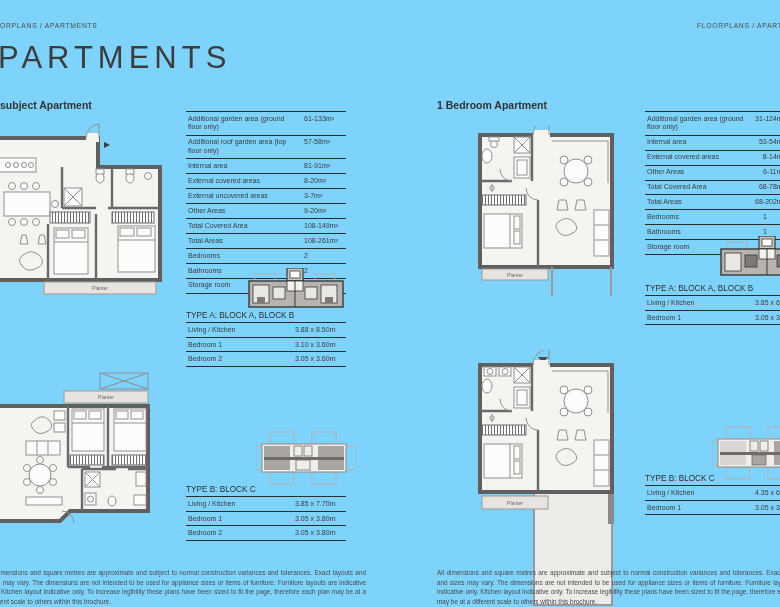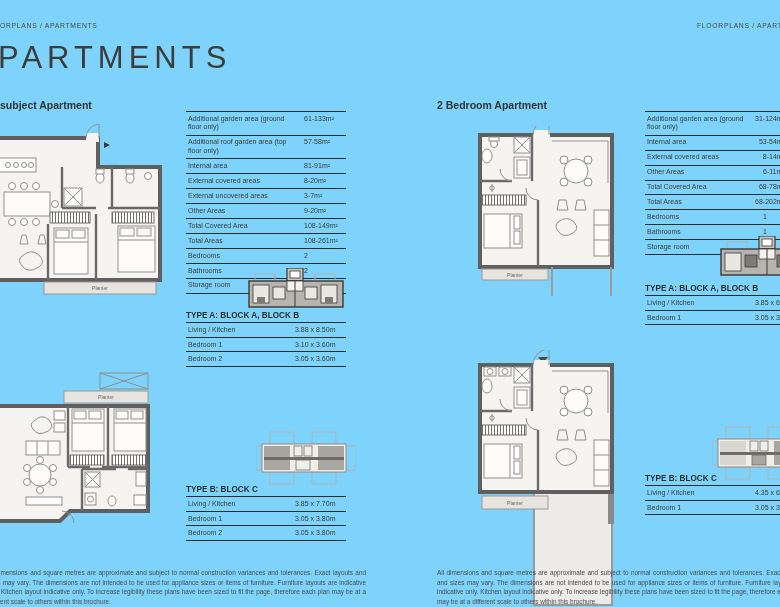--- a/index.html
+++ b/index.html
@@ -15,21 +15,21 @@
 
   .sec-head{position:absolute;font-size:10.5px;font-weight:bold;color:#333;white-space:nowrap;}
 
   
   .spec{position:absolute;font-size:7px;color:#3a3a3a;border-bottom:1px solid #2c2c2c;}
   .srow{display:flex;border-top:1px solid #2c2c2c;padding:2.6px 0 2.6px 2px;line-height:1.25;align-items:flex-start;}
   .slabel{width:112px;padding-right:4px;}
   .svalue{flex:1;white-space:nowrap;}
 
   
-  .type-head{position:absolute;font-size:8.2px;font-weight:bold;color:#2d2d2d;white-space:nowrap;}
+  .type-head{position:absolute;font-size:8.2px;font-weight:normal;color:#2d2d2d;white-space:nowrap;}
   .ttable{position:absolute;font-size:7px;color:#3a3a3a;border-bottom:1.2px solid #2c2c2c;}
   .trow{display:flex;border-top:1.2px solid #2c2c2c;padding:3px 0 3px 2px;line-height:1.1;}
   .tlabel{width:107px;}
   .tvalue{flex:1;white-space:nowrap;}
 
   .plan{position:absolute;}
   .wall2{fill:none;stroke:#6a6a6a;stroke-width:2.4;}
   .furn{fill:none;stroke:#8f8f8f;stroke-width:1;}
   .furnw{fill:#fdfcfb;stroke:#8f8f8f;stroke-width:1;}
   .room{fill:#f6f4f1;stroke:#5f5f5f;stroke-width:4;}
@@ -54,21 +54,21 @@
         <line x1="1.5" y1="0" x2="1.5" y2="10" stroke="#6f6f6f" stroke-width="1"></line>
       </pattern>
     </defs>
   </svg>
 
   <div id="crumb-left" class="crumb">ORPLANS / APARTMENTS</div>
   <div id="crumb-right" class="crumb">FLOORPLANS / APARTMENTS</div>
   <div class="page-title">PARTMENTS</div>
 
   <div class="sec-head" style="left:0;top:99px">subject Apartment</div>
-  <div class="sec-head" style="left:437px;top:99px">2 Bedroom Apartment</div>
+  <div class="sec-head" style="left:437px;top:99px">1 Bedroom Apartment</div>
 
   <svg class="plan" style="left:0;top:108px" width="170" height="208" viewBox="0 0 170 208">
     <polygon class="room" points="-8,30 98,30 98,59 160,59 160,172 -8,172"></polygon>
     <rect x="86" y="25" width="13" height="9" fill="#f6f4f1" stroke="none"></rect>
     <path class="furn" d="M86,30 a14,14 0 0 1 13,-14 l0,14"></path>
     <polygon points="104,34 110,37 104,40" fill="#3a3a3a"></polygon>
 
     <path class="wall2" d="M62,59 V100 M112,59 V100 M62,100 H96 M108,100 H160"></path>
     <g>
       <rect class="furnw" x="64" y="80" width="18" height="18"></rect>

